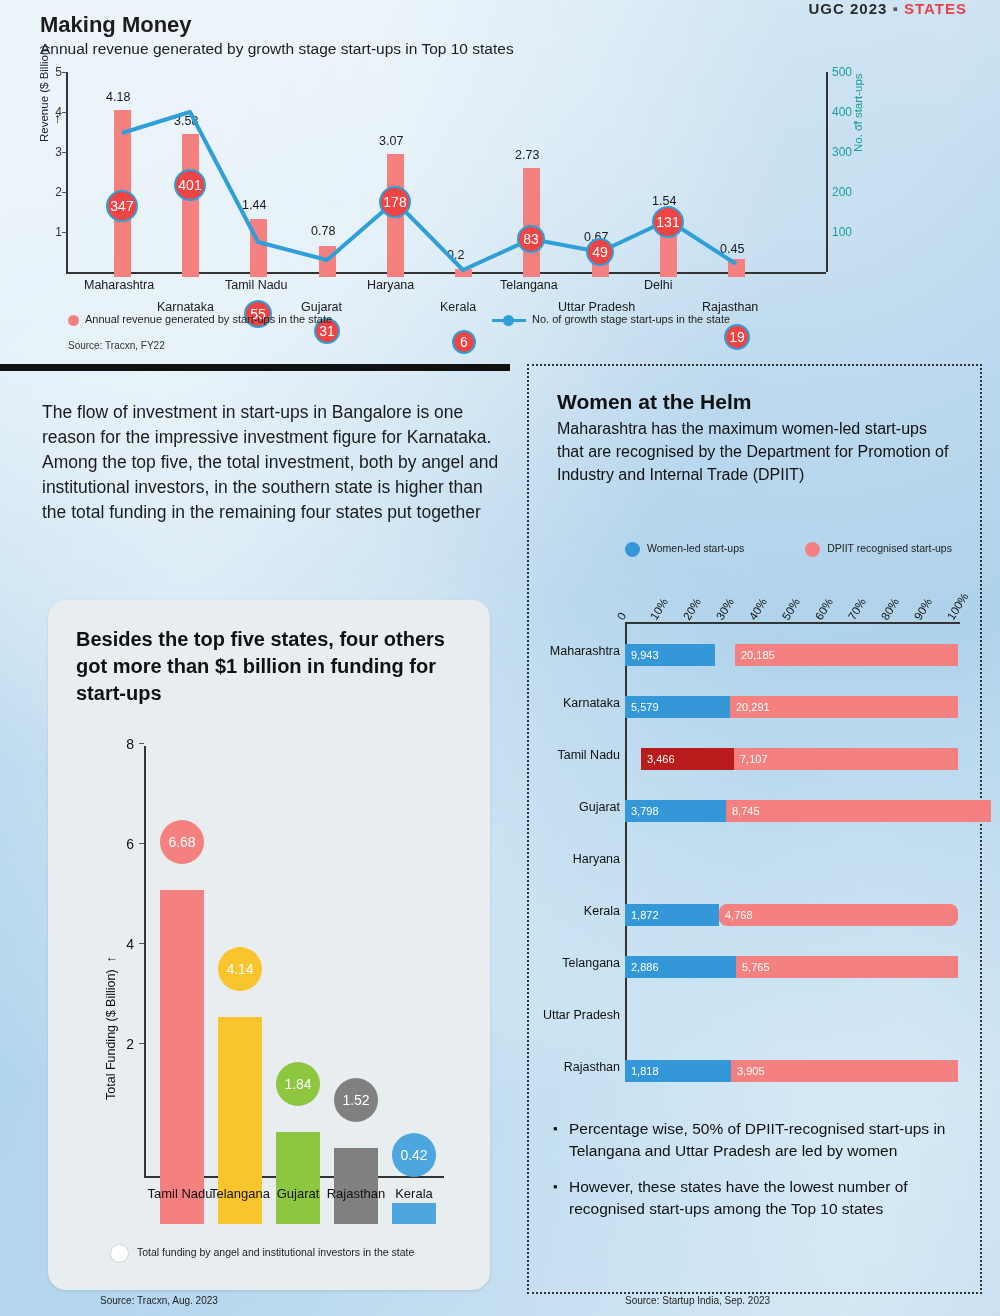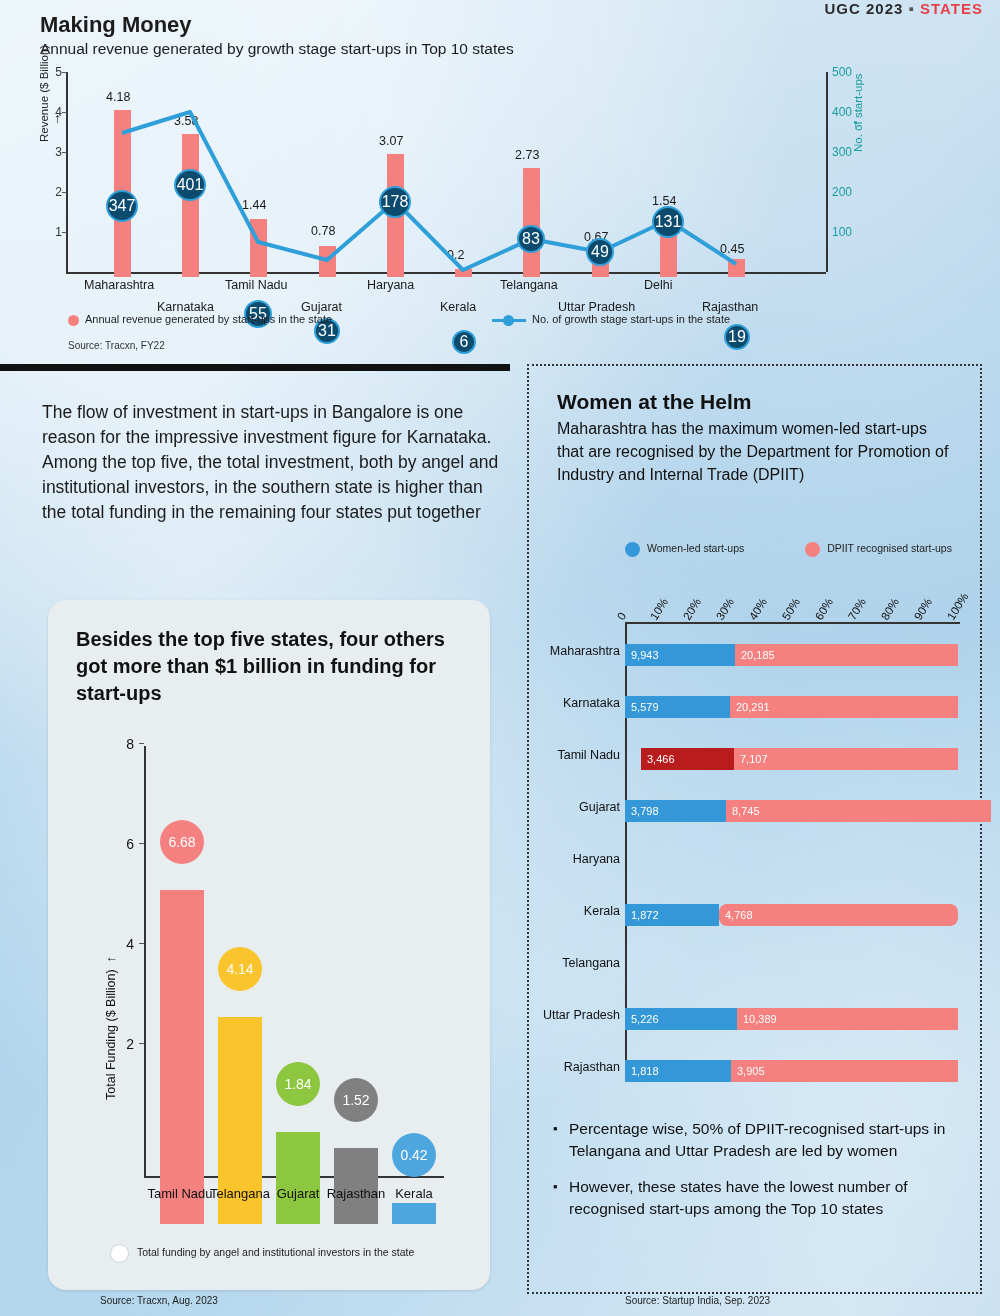--- a/index.html
+++ b/index.html
@@ -20,21 +20,21 @@
       radial-gradient(circle at 30% 52%, rgba(255,255,255,.4) 0 16%, rgba(255,255,255,0) 50%),
       radial-gradient(circle at 8% 78%, rgba(150,198,230,.5) 0 22%, rgba(255,255,255,0) 60%),
       radial-gradient(circle at 60% 92%, rgba(255,255,255,.35) 0 18%, rgba(255,255,255,0) 52%),
       linear-gradient(150deg, #d7eaf6 0%, #c3ddf0 40%, #cfe6f4 70%, #bcd9ee 100%);
     z-index:0;
   }
 
   
   .top-strip {
     position:absolute; top:0; left:0; width:1000px; height:14px;
-    text-align:right; padding-right:17px;
+    text-align:right; padding-right:33px;
     font-size:15px; font-weight:bold; letter-spacing:1px;
     color:#2b2b2b; overflow:hidden;
     z-index:3;
   }
   .top-strip .acc { color:#e8414a; }
 
   
   #sec-making { position:absolute; left:0; top:12px; width:1000px; height:348px; z-index:2;}
   .h1 { font-size:22px; font-weight:bold; color:#1c1c1c; margin:0 0 2px 40px; }
   .h2 { font-size:15.5px; color:#1c1c1c; margin:0 0 6px 40px; }
@@ -51,22 +51,22 @@
   }
   .ylab-right {
     position:absolute; left:812px; top:80px;
     transform:rotate(-90deg); transform-origin:left top;
     font-size:11.5px; color:#1a9d9d; white-space:nowrap;
   }
   .bar { position:absolute; bottom:0; width:17px; background:#f4817f; }
   .barval { position:absolute; font-size:12.5px; color:#1a1a1a; white-space:nowrap; }
   .catlab { position:absolute; font-size:12.5px; color:#1a1a1a; white-space:nowrap; }
   .node {
-    position:absolute; border-radius:50%; background:#0c4a6e;
-    color:#fff; font-size:16px; display:flex; align-items:center; justify-content:center;
+    position:absolute; border-radius:50%; background:#ef4444;
+    color:#fff; font-size:14px; display:flex; align-items:center; justify-content:center;
     border:2px solid #2e9fd8;
   }
   .legend-row { position:absolute; font-size:11px; color:#222; }
   .lg-dot { display:inline-block; width:11px; height:11px; border-radius:50%; vertical-align:middle; margin-right:6px;}
   .lg-line { display:inline-block; width:34px; height:3px; background:#2e9fd8; vertical-align:middle; position:relative; margin-right:6px;}
   .lg-line:after{ content:""; position:absolute; left:11px; top:-4px; width:11px; height:11px; border-radius:50%; background:#2e9fd8; }
   .src { font-size:10px; color:#333; }
 
   .divider-black { position:absolute; left:0; top:364px; width:510px; height:7px; background:#111; z-index:3;}
 
@@ -293,21 +293,21 @@
     <div class="w-xtick" style="left:231px; top:-6px;">70%</div>
     <div class="w-xtick" style="left:264px; top:-6px;">80%</div>
     <div class="w-xtick" style="left:297px; top:-6px;">90%</div>
     <div class="w-xtick" style="left:330px; top:-6px;">100%</div>
 
     <div class="axis-line" style="left:0; top:6px; width:1.5px; height:448px;"></div>
     <div class="axis-line" style="left:0; top:6px; width:335px; height:1.5px;"></div>
 
     <div class="w-cat" style="top:28px;">Maharashtra</div>
     <div class="w-row" style="top:28px; width:335px;">
-      <div class="w-seg" style="left:0;     width:110px; background:#3498d8;">9,943</div>
+      <div class="w-seg" style="left:0;     width:90px; background:#3498d8;">9,943</div>
       <div class="w-seg" style="left:110px; width:223px; background:#f4817f;">20,185</div>
     </div>
 
     <div class="w-cat" style="top:80px;">Karnataka</div>
     <div class="w-row" style="top:80px; width:335px;">
       <div class="w-seg" style="left:0;     width:105px; background:#3498d8;">5,579</div>
       <div class="w-seg" style="left:105px; width:228px; background:#f4817f;">20,291</div>
     </div>
 
     <div class="w-cat" style="top:132px;">Tamil Nadu</div>
@@ -324,26 +324,26 @@
 
     <div class="w-cat" style="top:236px;">Haryana</div>
 
     <div class="w-cat" style="top:288px;">Kerala</div>
     <div class="w-row" style="top:288px; width:335px;">
       <div class="w-seg" style="left:0;    width:94px;  background:#3498d8;">1,872</div>
       <div class="w-seg" style="left:94px; width:239px; background:#f4817f;border-radius:8px;">4,768</div>
     </div>
 
     <div class="w-cat" style="top:340px;">Telangana</div>
+    <div class="w-row" style="top:340px; width:335px;">
+      <div class="w-seg" style="left:0;     width:111px; background:#3498d8;">2,886</div>
+      <div class="w-seg" style="left:111px; width:222px; background:#f4817f;">5,765</div>
+    </div>
 
     <div class="w-cat" style="top:392px;">Uttar Pradesh</div>
-    <div class="w-row" style="top:392px; width:335px;">
-      <div class="w-seg" style="left:0;     width:112px; background:#3498d8;">5,226</div>
-      <div class="w-seg" style="left:112px; width:221px; background:#f4817f;">10,389</div>
-    </div>
 
     <div class="w-cat" style="top:444px;">Rajasthan</div>
     <div class="w-row" style="top:444px; width:335px;">
       <div class="w-seg" style="left:0;     width:106px; background:#3498d8;">1,818</div>
       <div class="w-seg" style="left:106px; width:227px; background:#f4817f;">3,905</div>
     </div>
   </div>
 
   <div class="w-bullets">
     <div>Percentage wise, 50% of DPIIT-recognised start-ups in Telangana and Uttar Pradesh are led by women</div>

